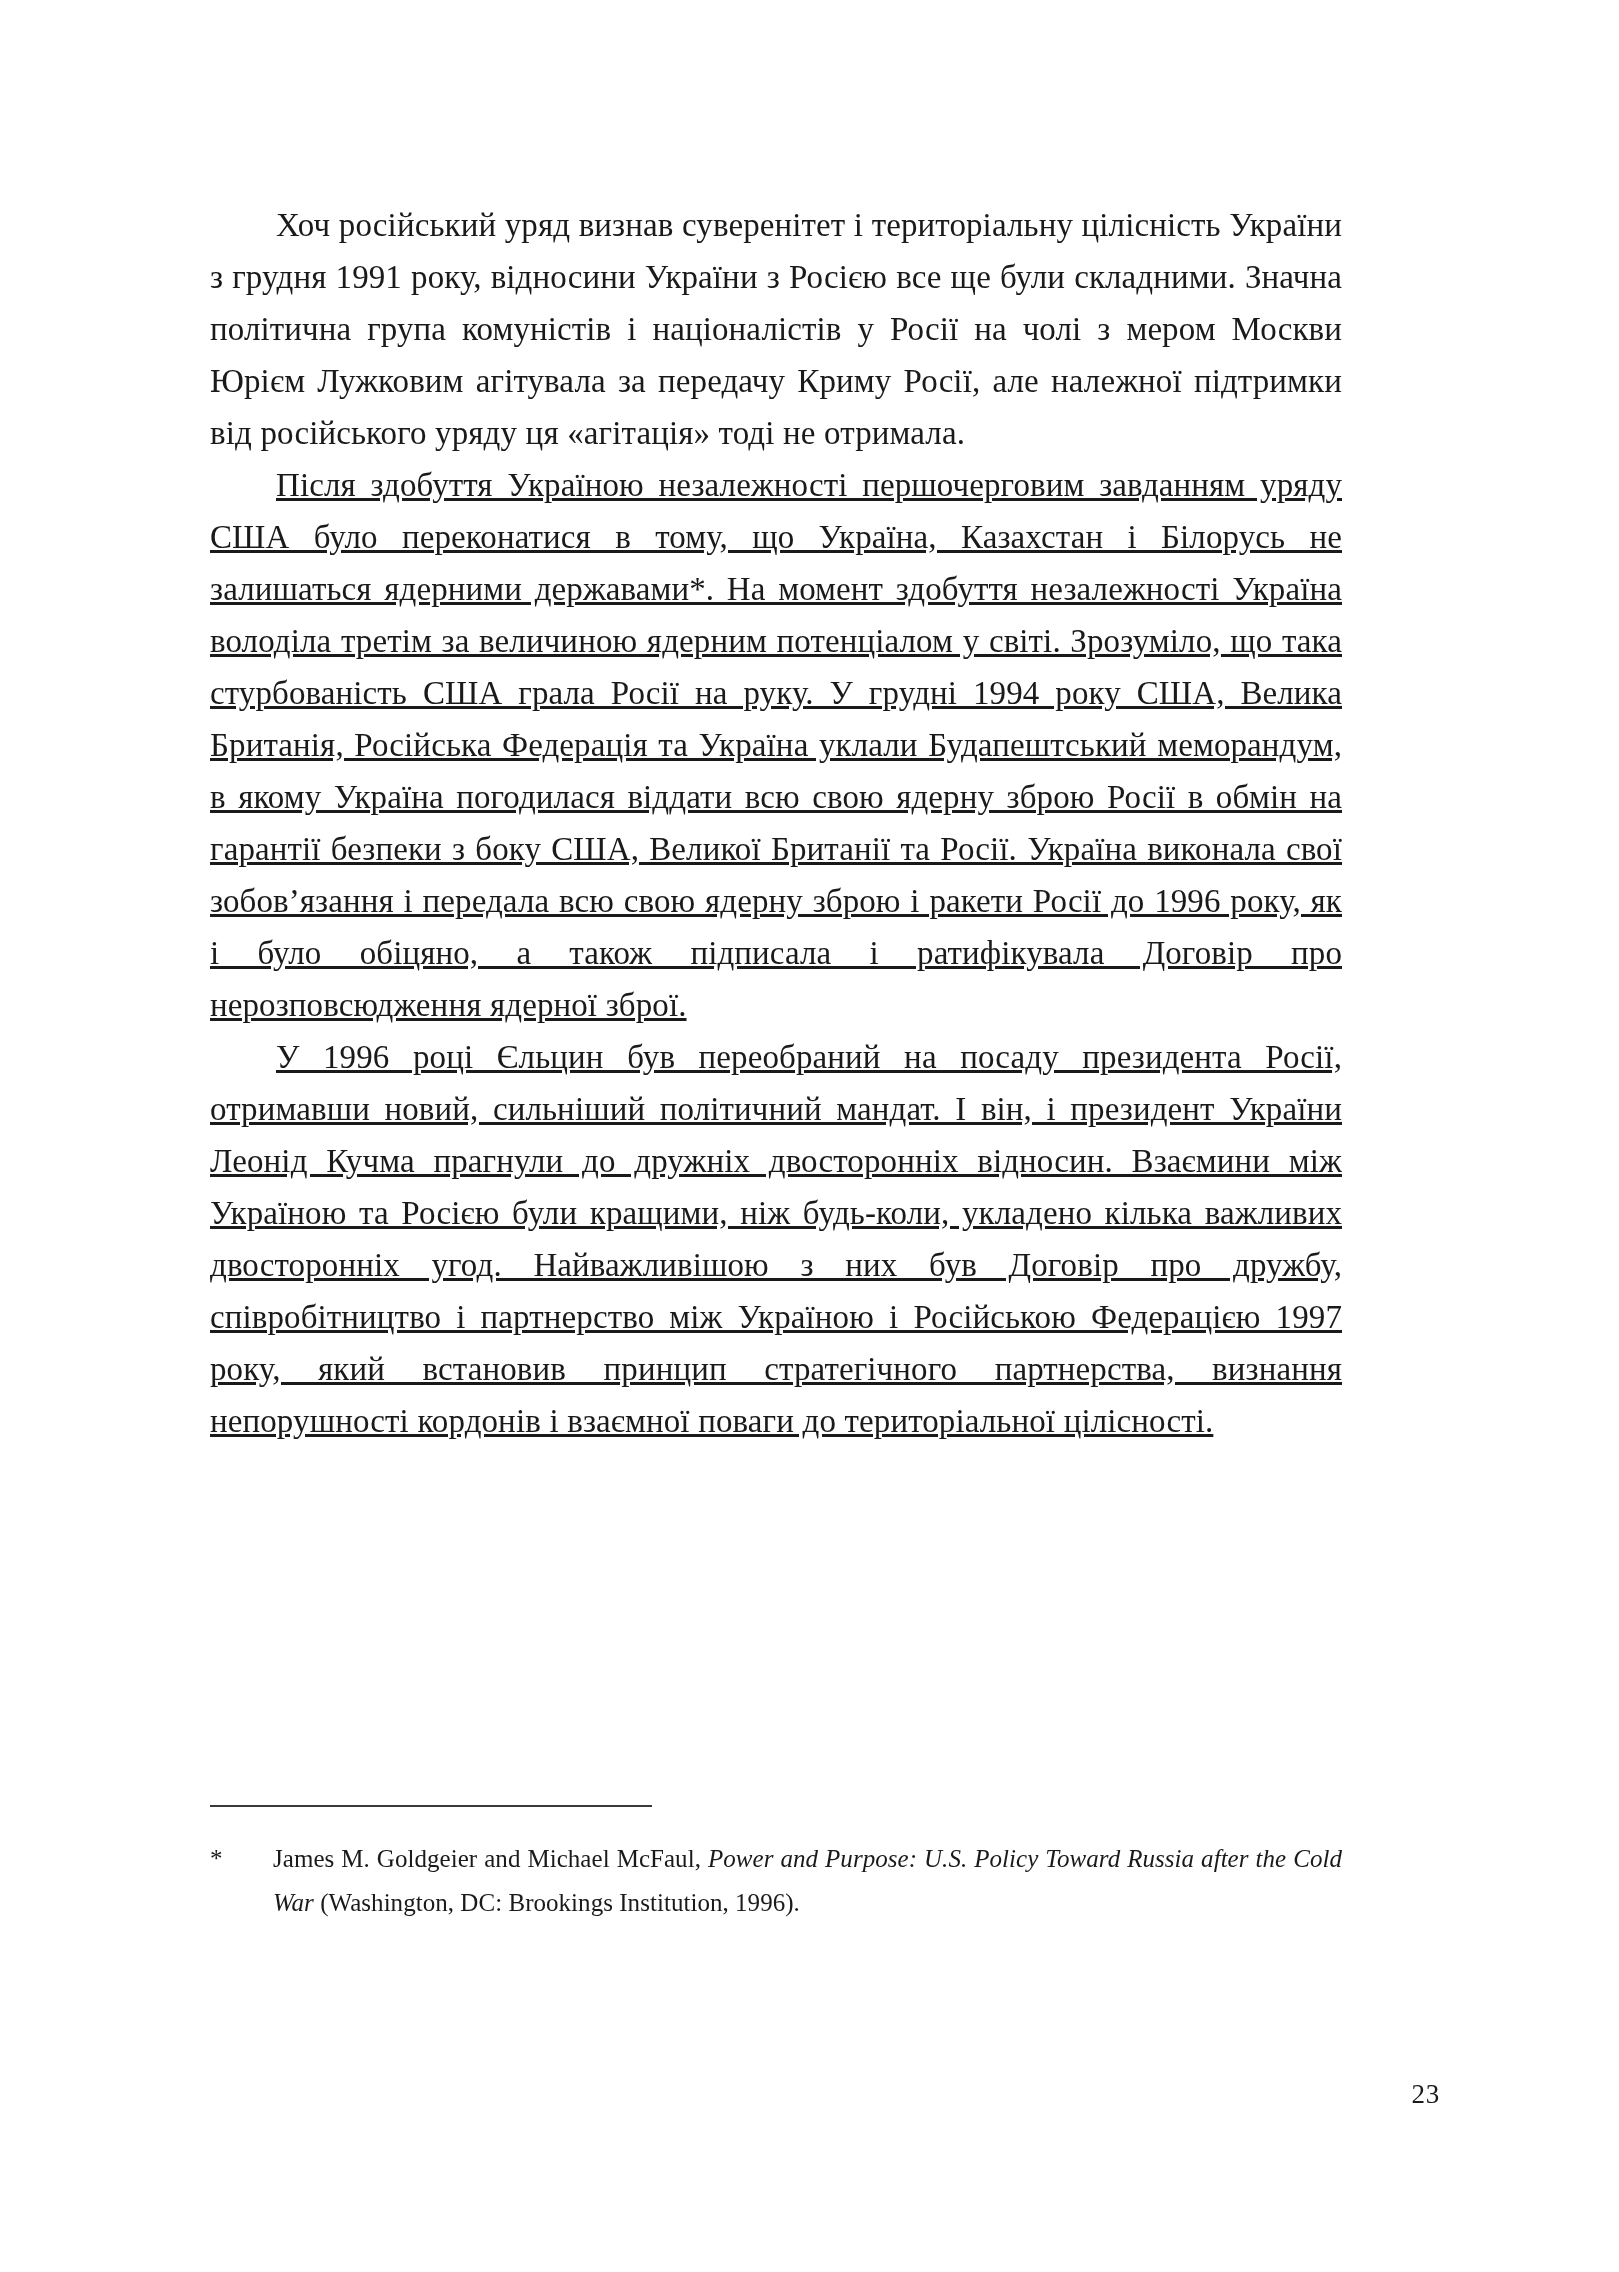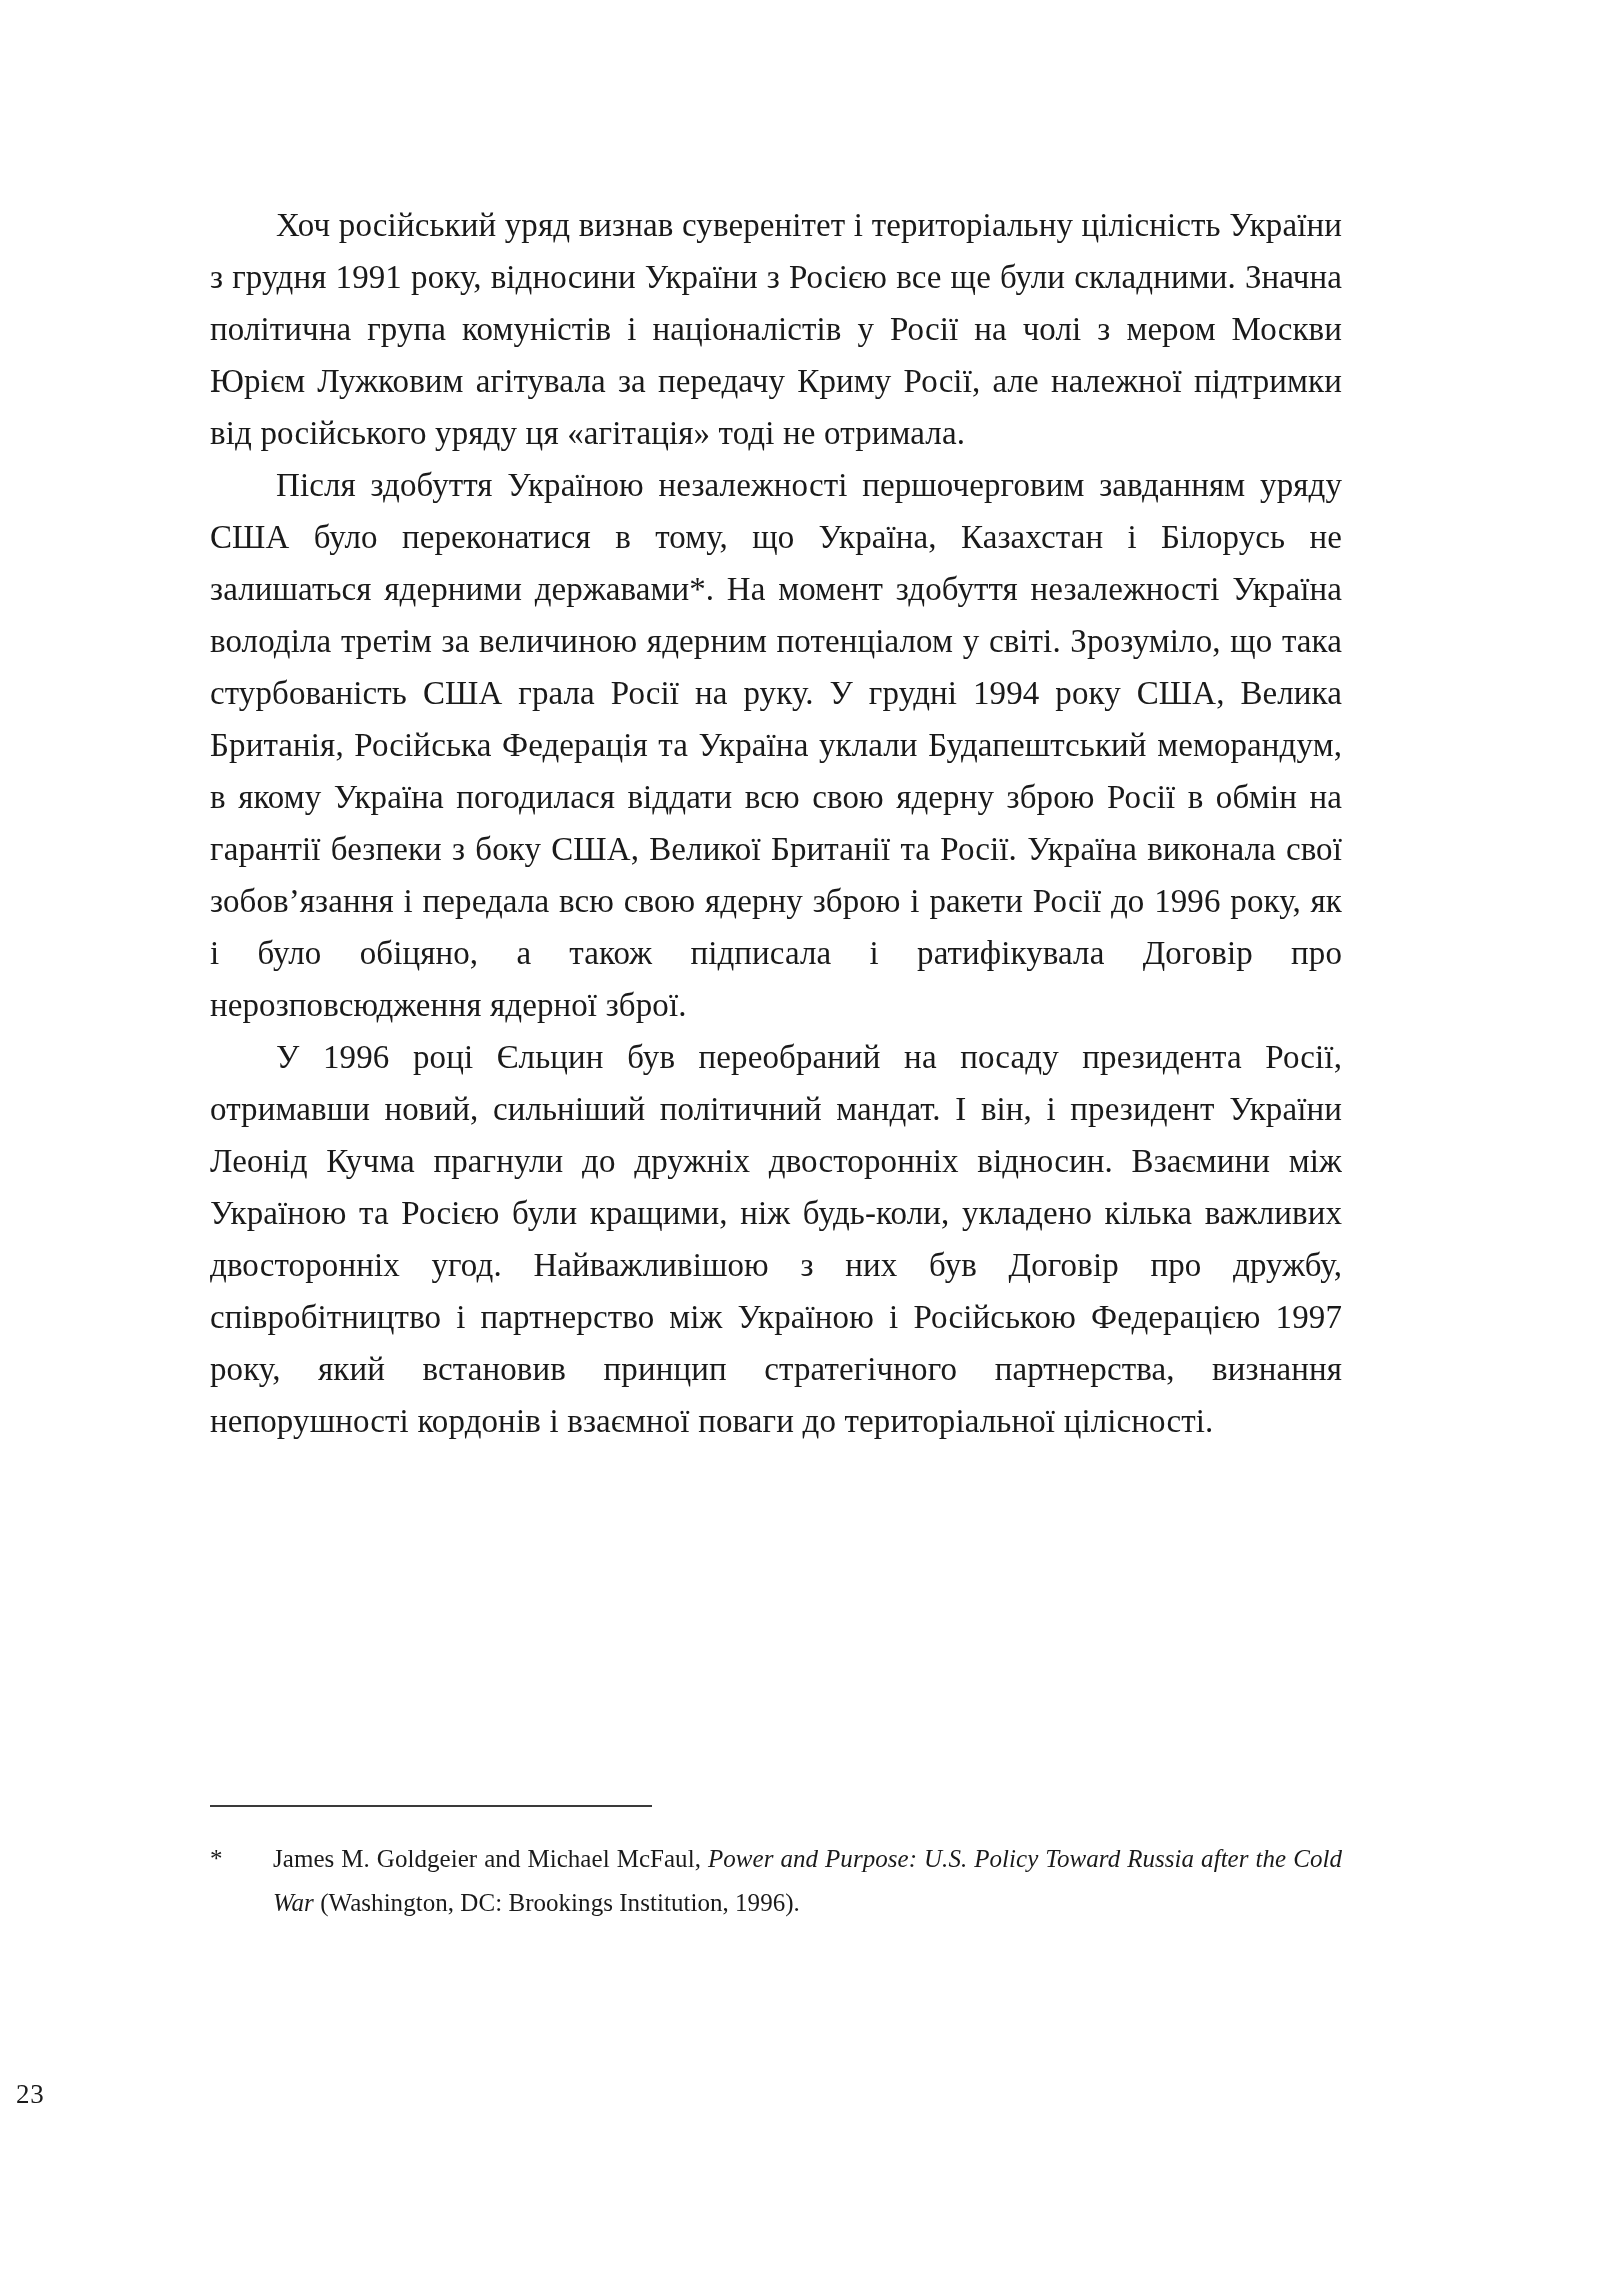--- a/index.html
+++ b/index.html
@@ -37,20 +37,21 @@
     text-indent: 66px;
     color: #1a1a1a;
     hyphens: manual;
     -webkit-hyphens: manual;
     letter-spacing: 0.1px;
     word-spacing: 0.2px;
   }
 
   .body-par + .body-par {
     margin-top: 0;
+    text-decoration: underline;
   }
 
   
   .footnote-block {
     position: absolute;
     left: 194px;
     top: 1805px;
     width: 1132px;
   }
 
@@ -88,20 +89,21 @@
 
   .footnote-text em {
     font-style: italic;
   }
 
   .page-number {
     position: absolute;
     left: 0;
     right: 196px;
     top: 2077px;
+    text-align: right;
     font-size: 27px;
     line-height: 34px;
     color: #1a1a1a;
     letter-spacing: 0.8px;
   }
 </style>
 </head>
 <body style="background: rgb(255, 255, 255);">
 
 <div class="page" style="background: rgb(255, 255, 255);">

